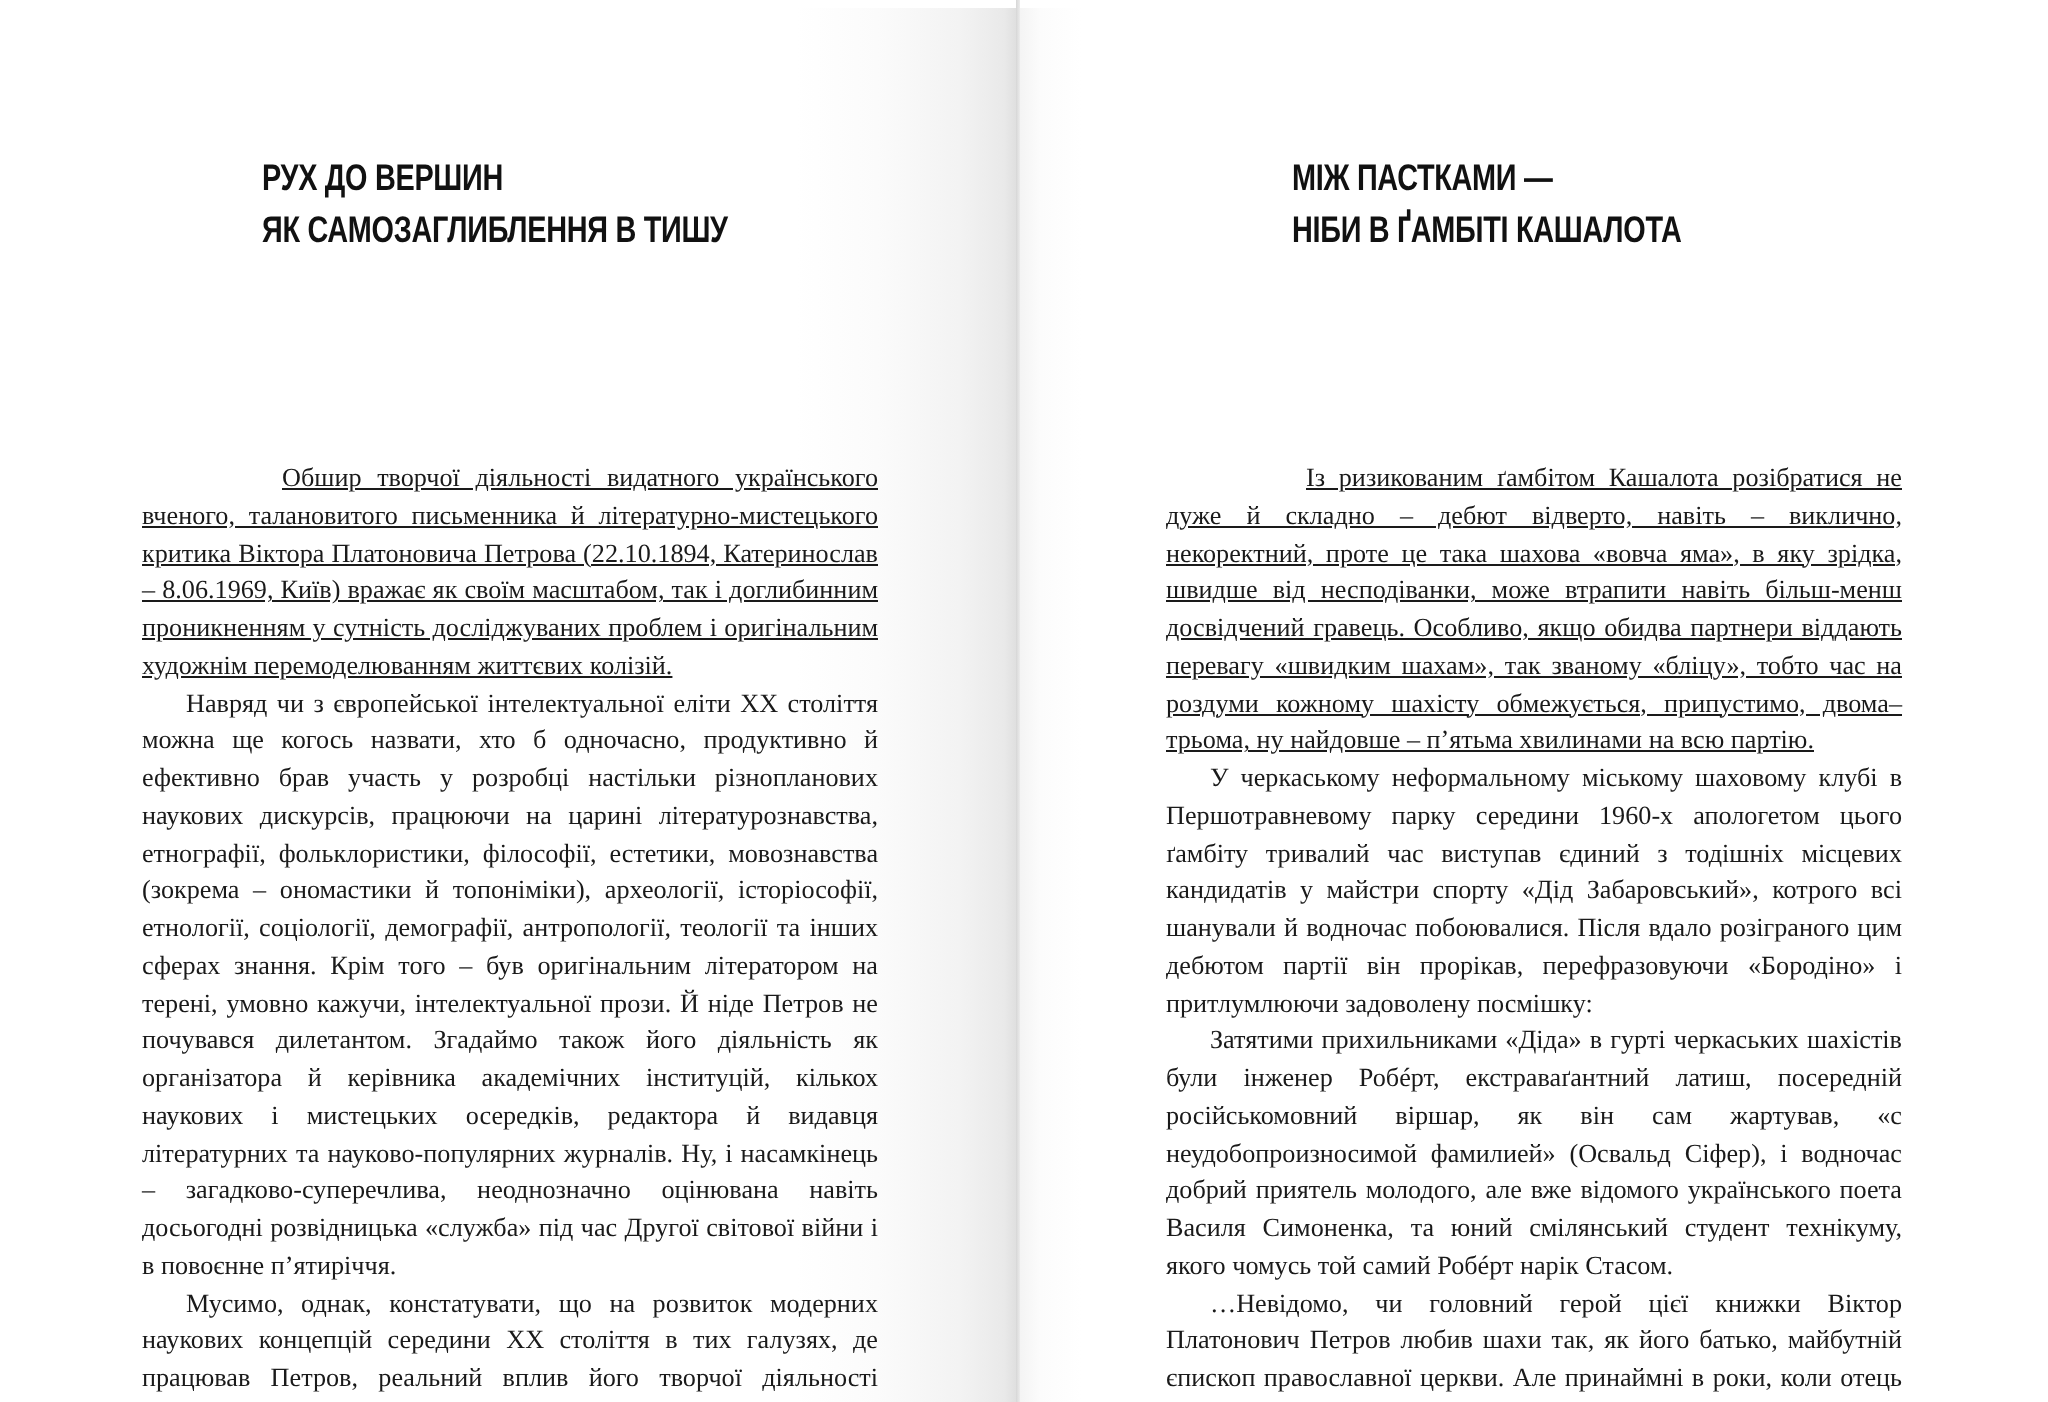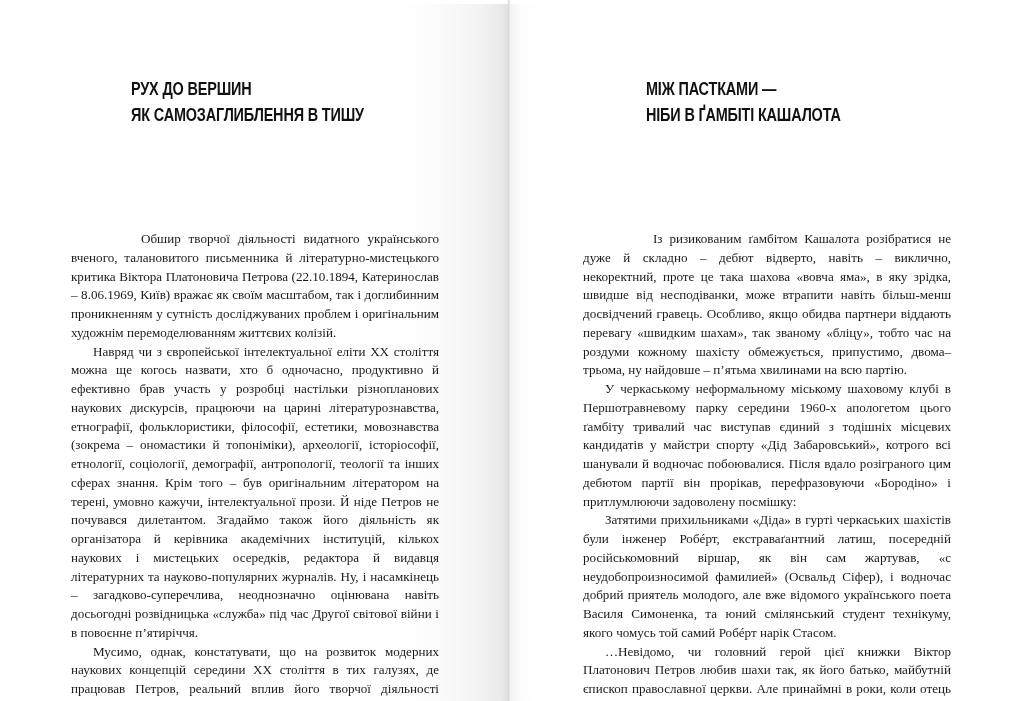--- a/index.html
+++ b/index.html
@@ -79,20 +79,21 @@
     }
     .page-left .body-text { left: 71px; }
     .page-right .body-text { left: 73px; }
 
     .body-text p {
       margin: 0;
       text-indent: 22px;
     }
     .body-text p.first {
       text-indent: 70px;
+      text-decoration: underline;
     }
     .body-text p.quote {
       margin: 4px 0 6px 42px;
       text-indent: 0;
       font-size: 12px;
       line-height: 18.5px;
       letter-spacing: -0.1px;
     }
   </style>
 </head>

